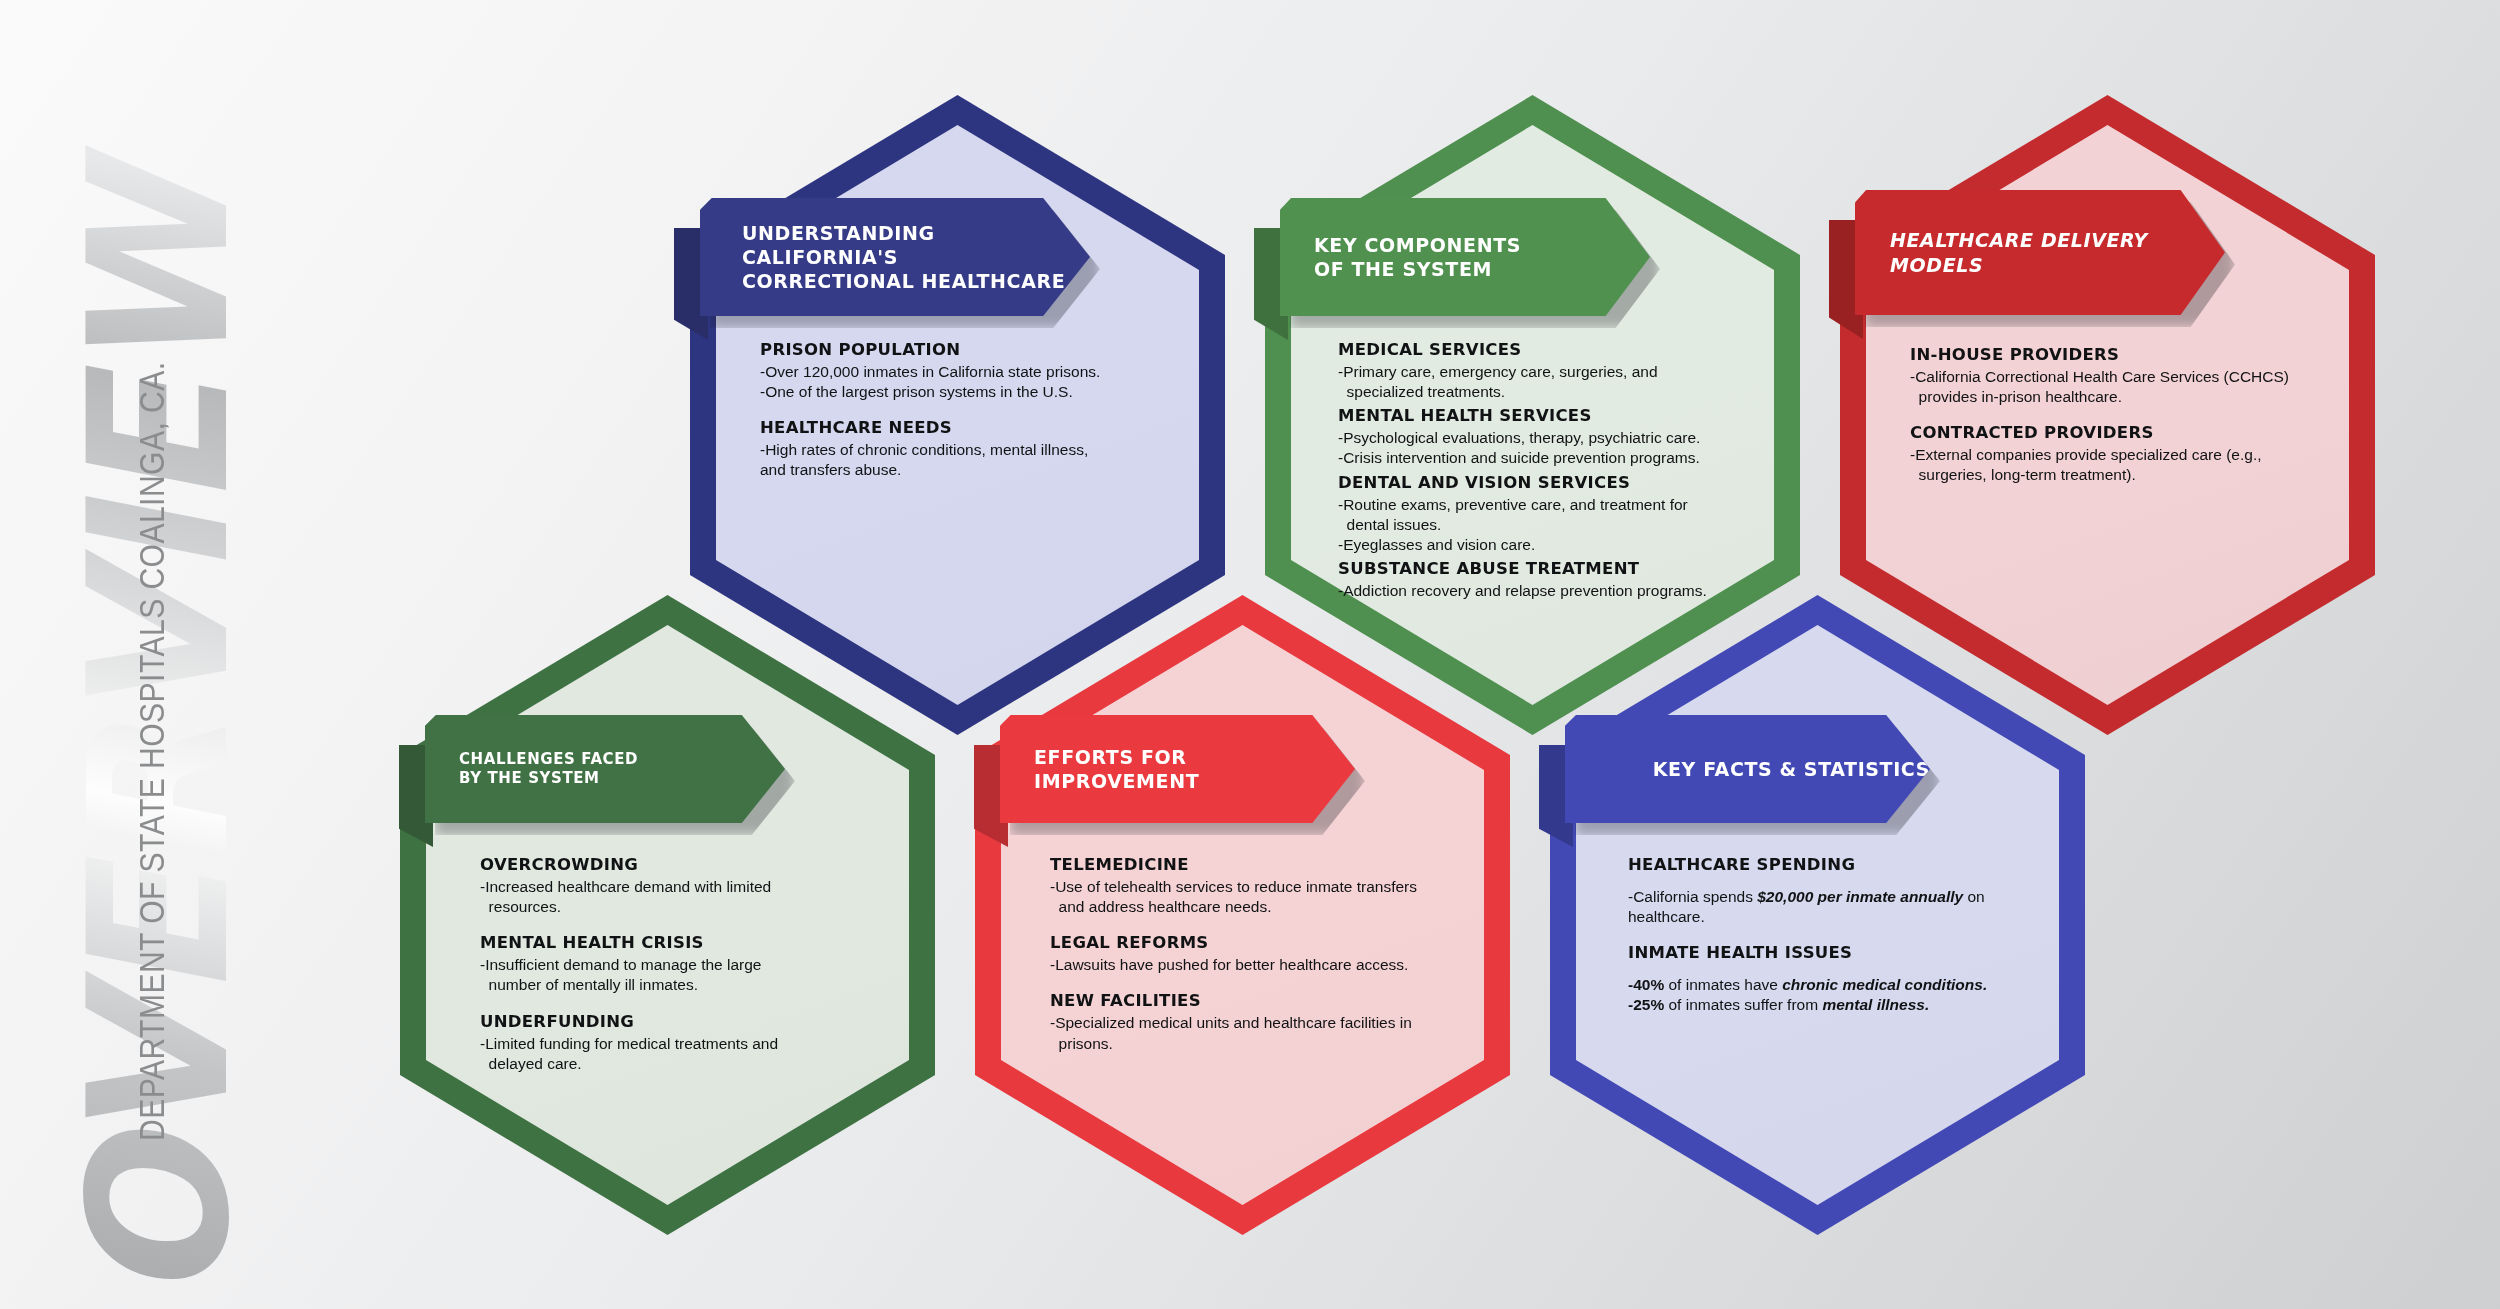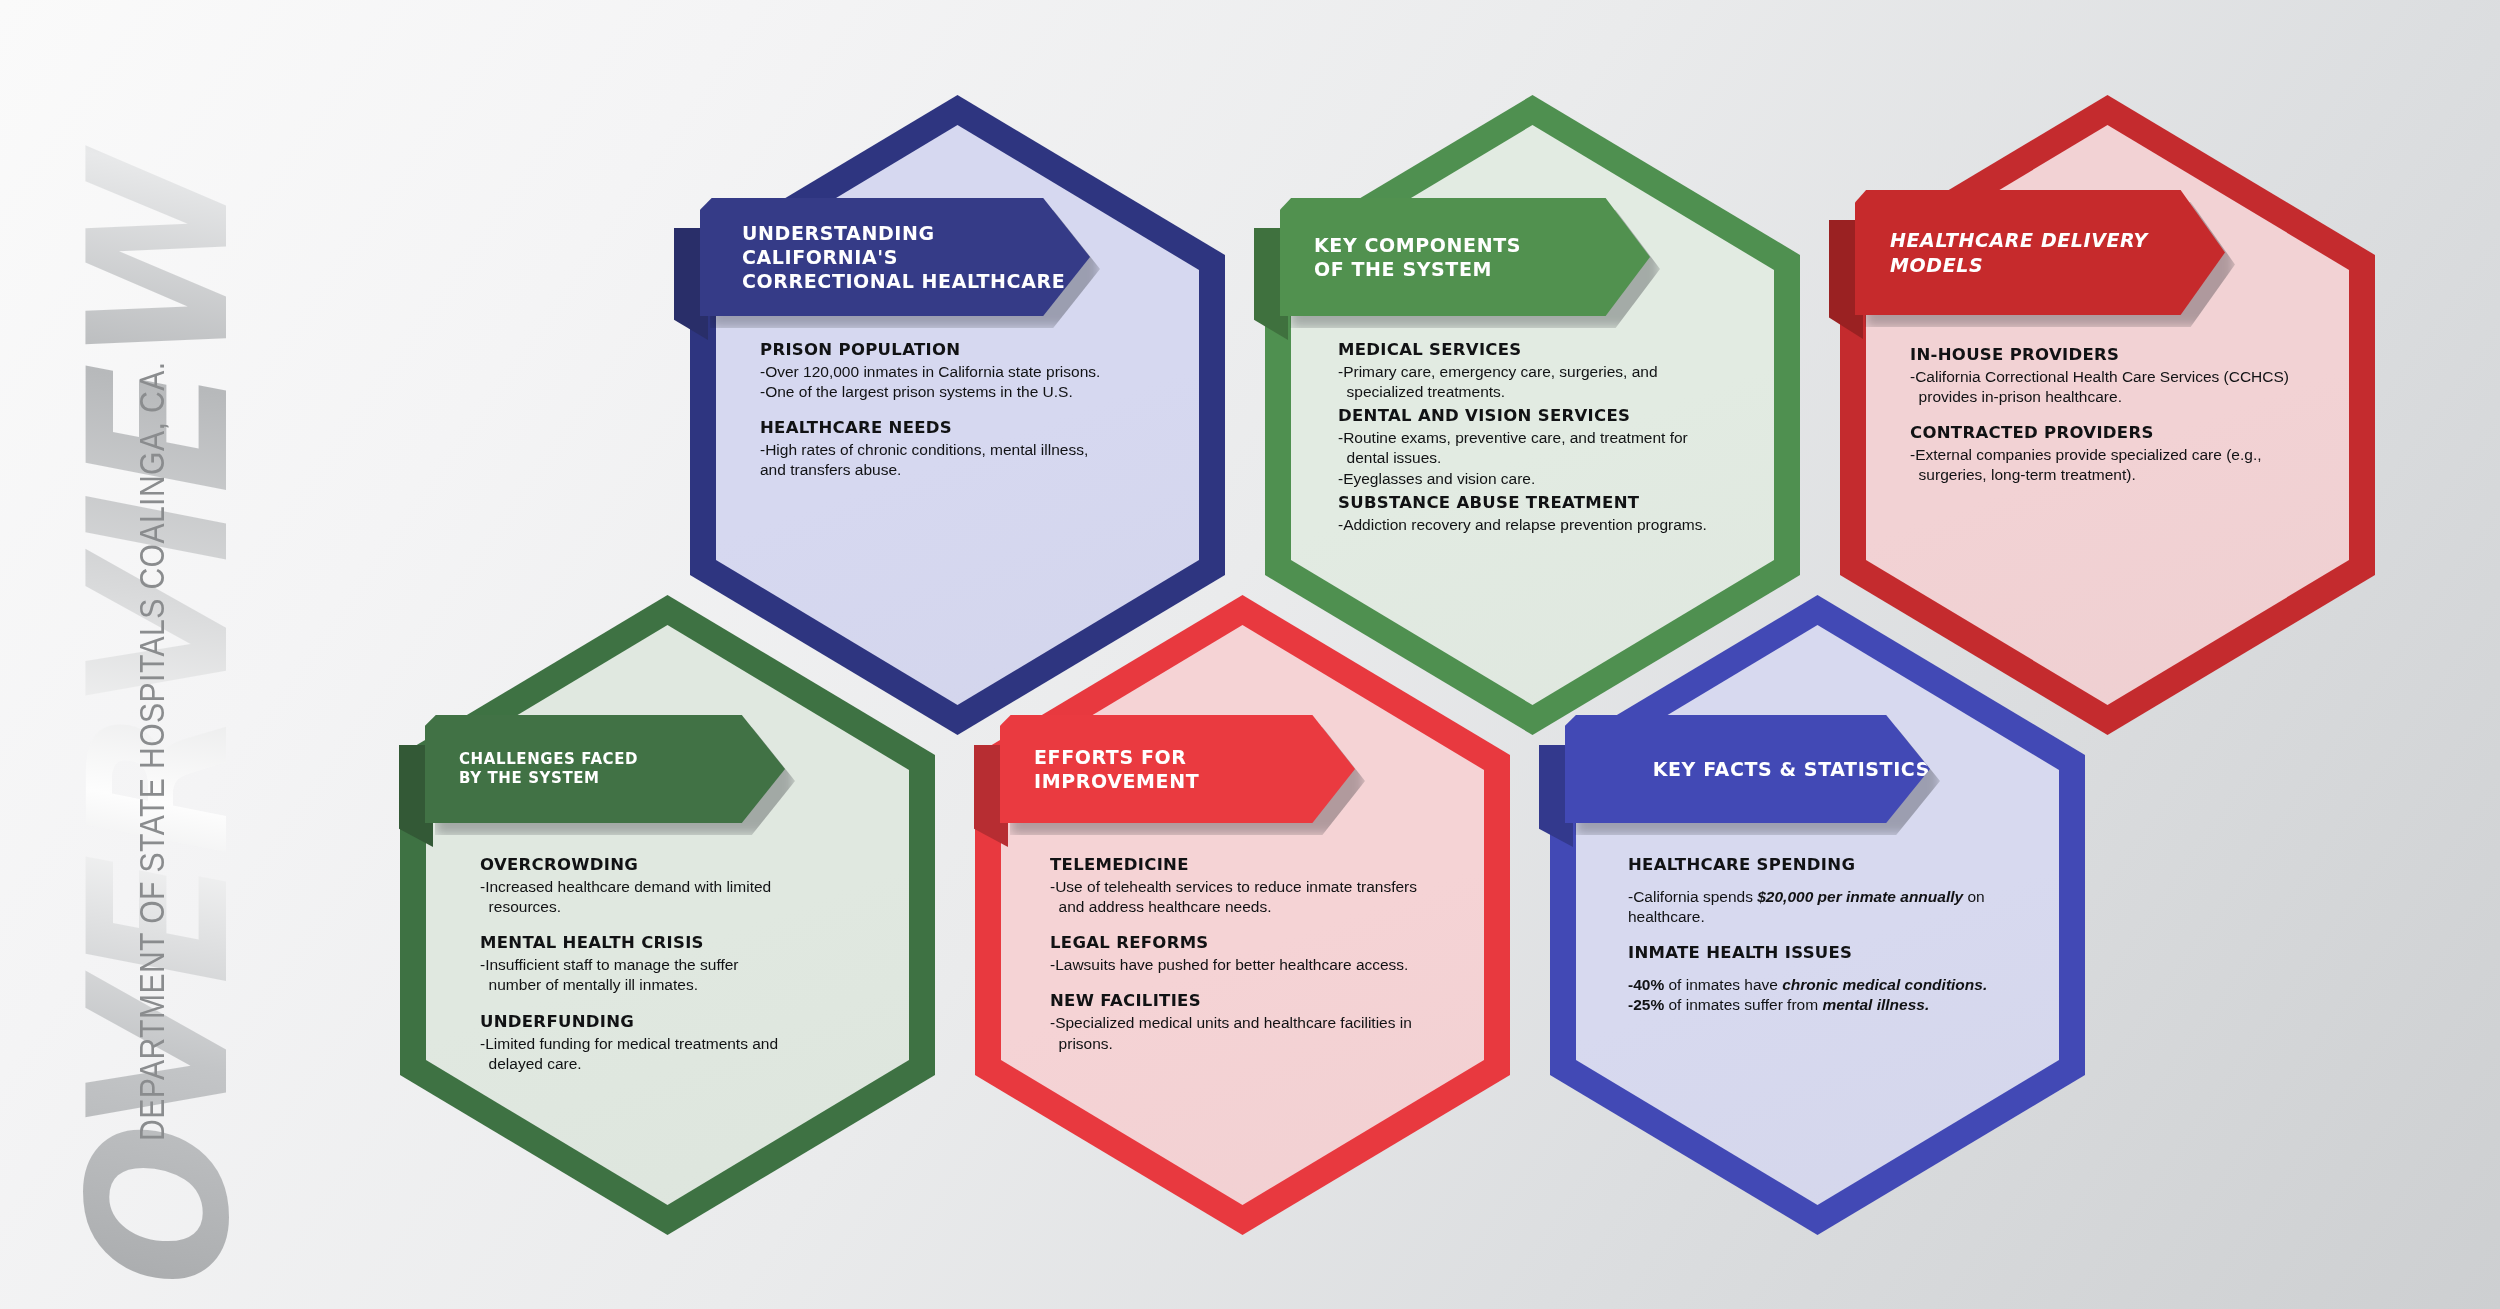--- a/index.html
+++ b/index.html
@@ -199,20 +199,25 @@
           <div>OF THE SYSTEM</div>
         </div>
       </div>
       <div class="hexbody" style="left: 1338px; top: 340px; width: 440px;">
         <div class="sec-block tight">
           <div class="sec-title">MEDICAL SERVICES</div>
           <div class="sec-line">-Primary care, emergency care, surgeries, and</div>
           <div class="sec-line">  specialized treatments.</div>
         </div>
         <div class="sec-block tight">
+          <div class="sec-title">MENTAL HEALTH SERVICES</div>
+          <div class="sec-line">-Psychological evaluations, therapy, psychiatric care.</div>
+          <div class="sec-line">-Crisis intervention and suicide prevention programs.</div>
+        </div>
+        <div class="sec-block tight">
           <div class="sec-title">DENTAL AND VISION SERVICES</div>
           <div class="sec-line">-Routine exams, preventive care, and treatment for</div>
           <div class="sec-line">  dental issues.</div>
           <div class="sec-line">-Eyeglasses and vision care.</div>
         </div>
         <div class="sec-block tight">
           <div class="sec-title">SUBSTANCE ABUSE TREATMENT</div>
           <div class="sec-line">-Addiction recovery and relapse prevention programs.</div>
         </div>
       </div>
@@ -253,21 +258,21 @@
         </div>
       </div>
       <div class="hexbody" style="left: 480px; top: 855px; width: 420px;">
         <div class="sec-block">
           <div class="sec-title">OVERCROWDING</div>
           <div class="sec-line">-Increased healthcare demand with limited</div>
           <div class="sec-line">  resources.</div>
         </div>
         <div class="sec-block">
           <div class="sec-title">MENTAL HEALTH CRISIS</div>
-          <div class="sec-line">-Insufficient staff to manage the suffer</div>
+          <div class="sec-line">-Insufficient demand to manage the large</div>
           <div class="sec-line">  number of mentally ill inmates.</div>
         </div>
         <div class="sec-block">
           <div class="sec-title"> UNDERFUNDING</div>
           <div class="sec-line">-Limited funding for medical treatments and</div>
           <div class="sec-line">  delayed care.</div>
         </div>
       </div>
       <div class="hexcard" style="left: 975px; top: 595px; width: 535px; height: 640px;">
         <div class="hex-outer" style="background: rgb(232, 57, 63);"></div>

